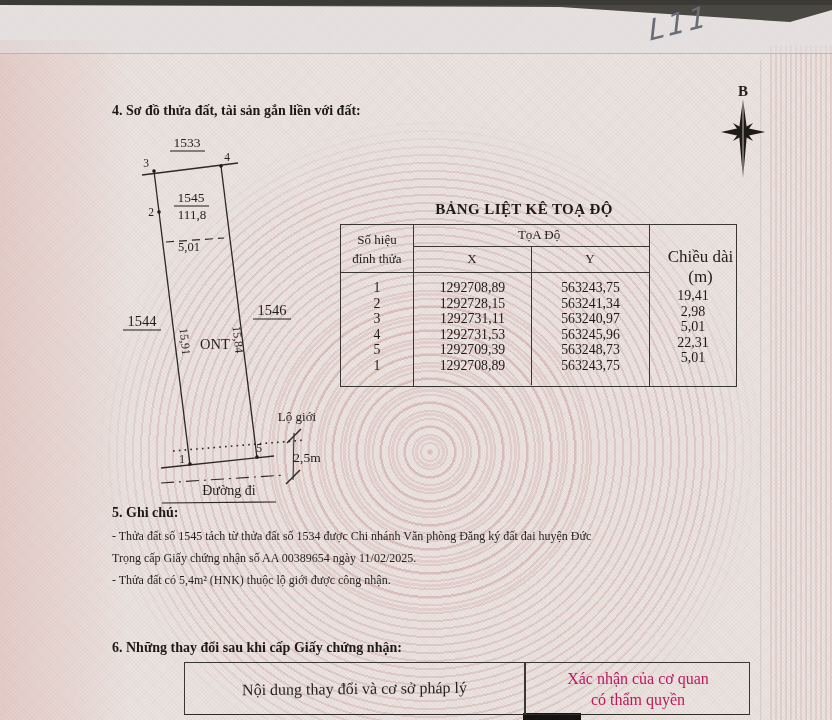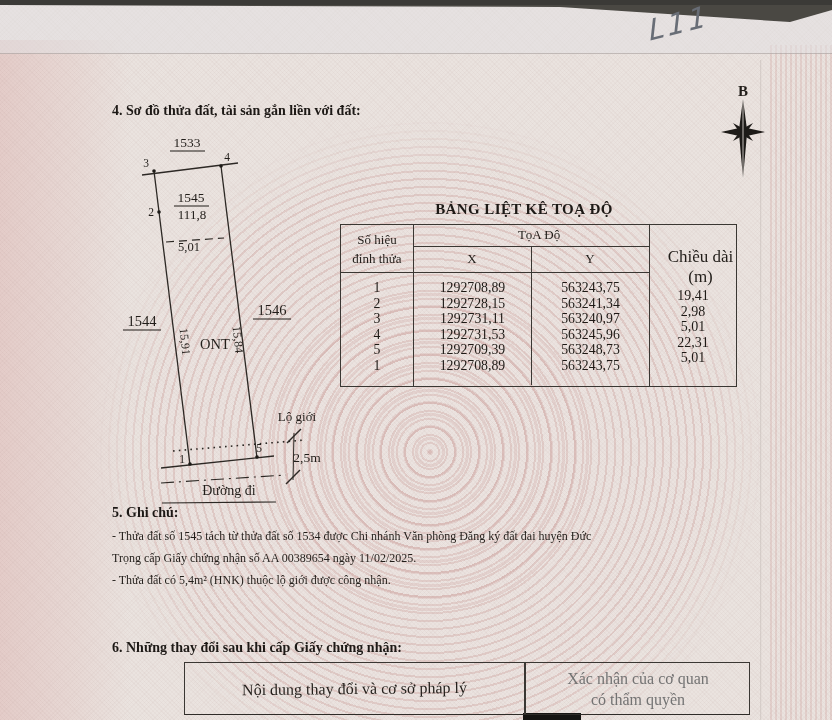--- a/index.html
+++ b/index.html
@@ -104,21 +104,21 @@
   }
   .chtable .divider{position:absolute;left:339px;top:0;width:1.5px;height:100%;background:#3a3733;}
   .chtable .left-cell{
     position:absolute;left:0;top:0;width:339px;height:100%;
     display:flex;align-items:center;justify-content:center;
     font-size:16px;color:#221e1a;transform:rotate(-0.6deg);
   }
   .chtable .right-cell{
     position:absolute;left:341px;top:0;width:224px;height:100%;
     display:flex;flex-direction:column;align-items:center;justify-content:center;
-    font-size:16px;line-height:21px;color:#737373;
+    font-size:16px;line-height:21px;color:#be185d;
   }
   
   .diagram-svg{position:absolute;left:90px;top:128px;width:250px;height:385px;}
   .compass-svg{position:absolute;left:700px;top:76px;width:86px;height:110px;}
   svg text{font-family:"Liberation Serif", serif;fill:#211d19;}
 </style>
 </head>
 <body>
 
 <div class="page">

